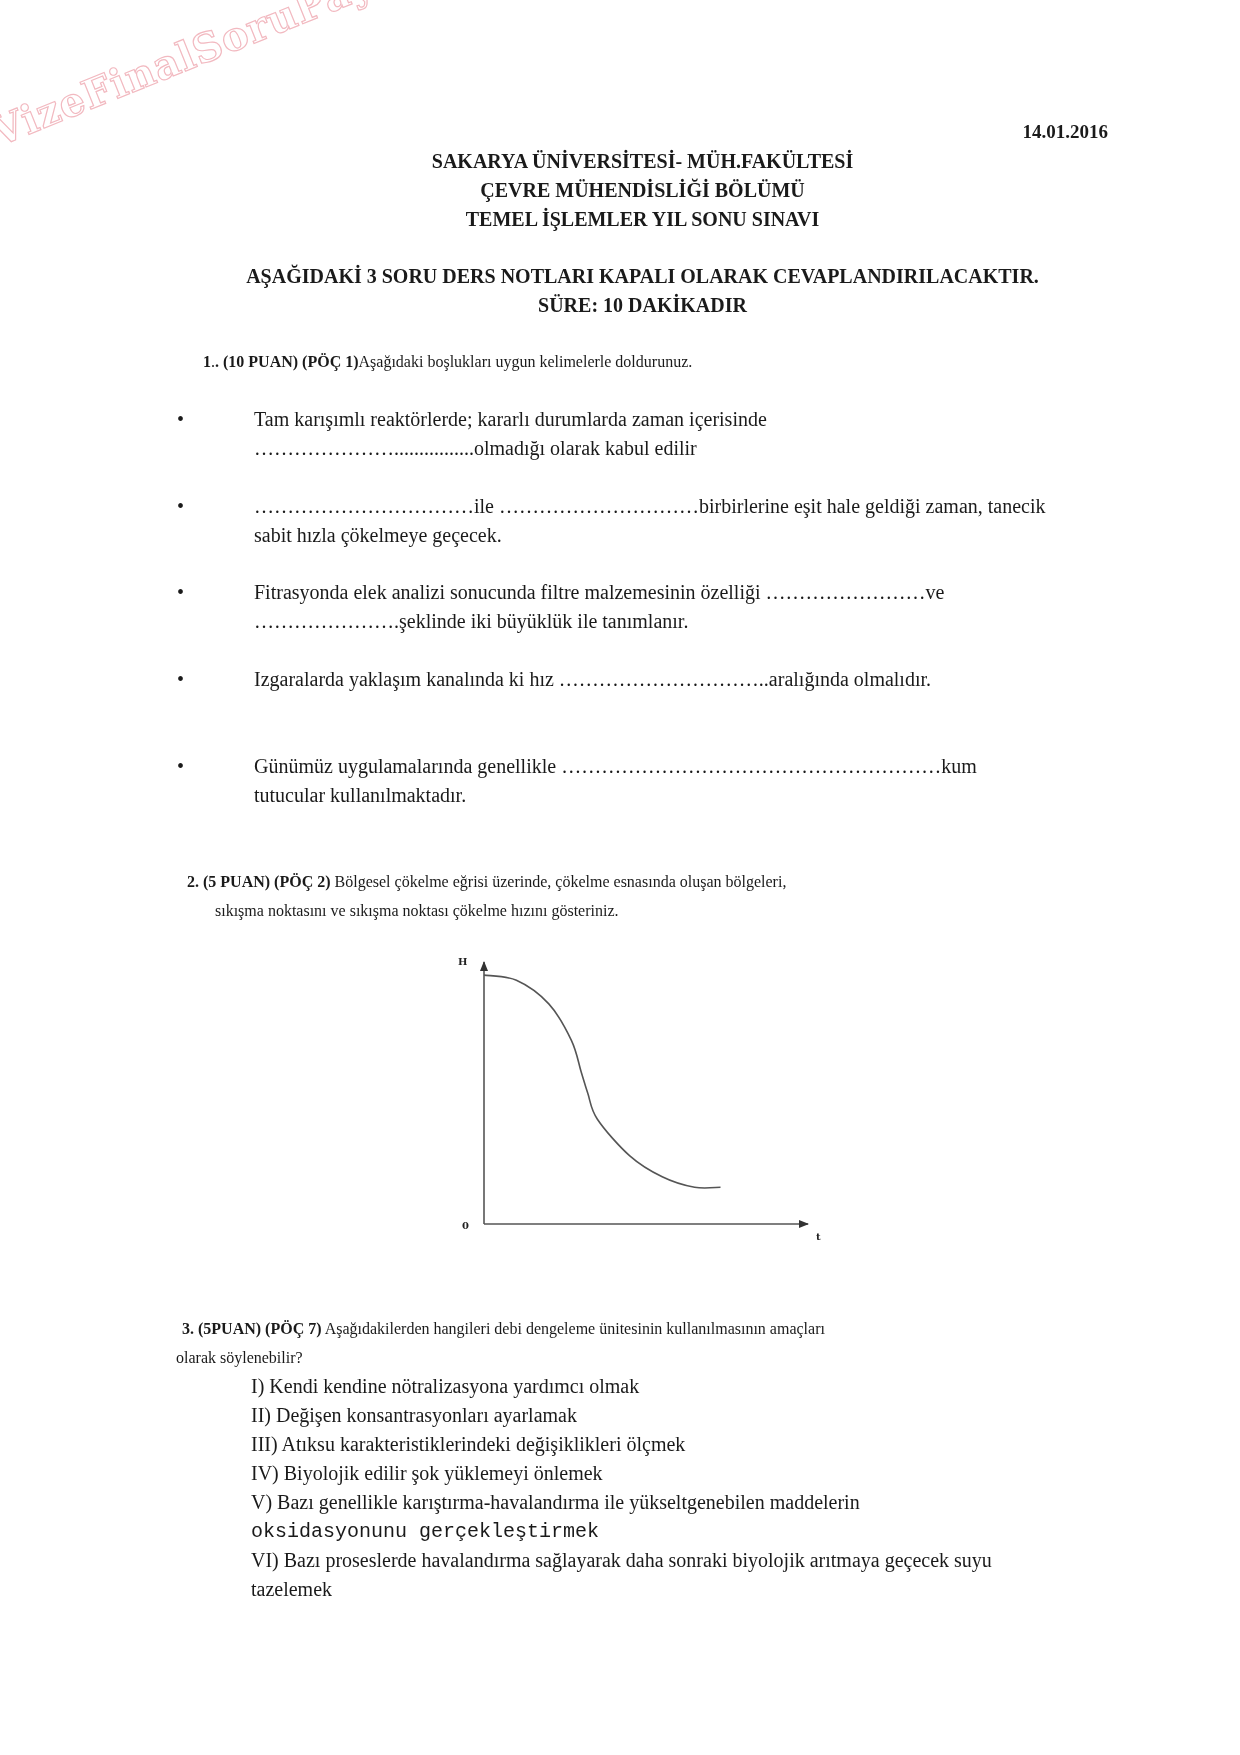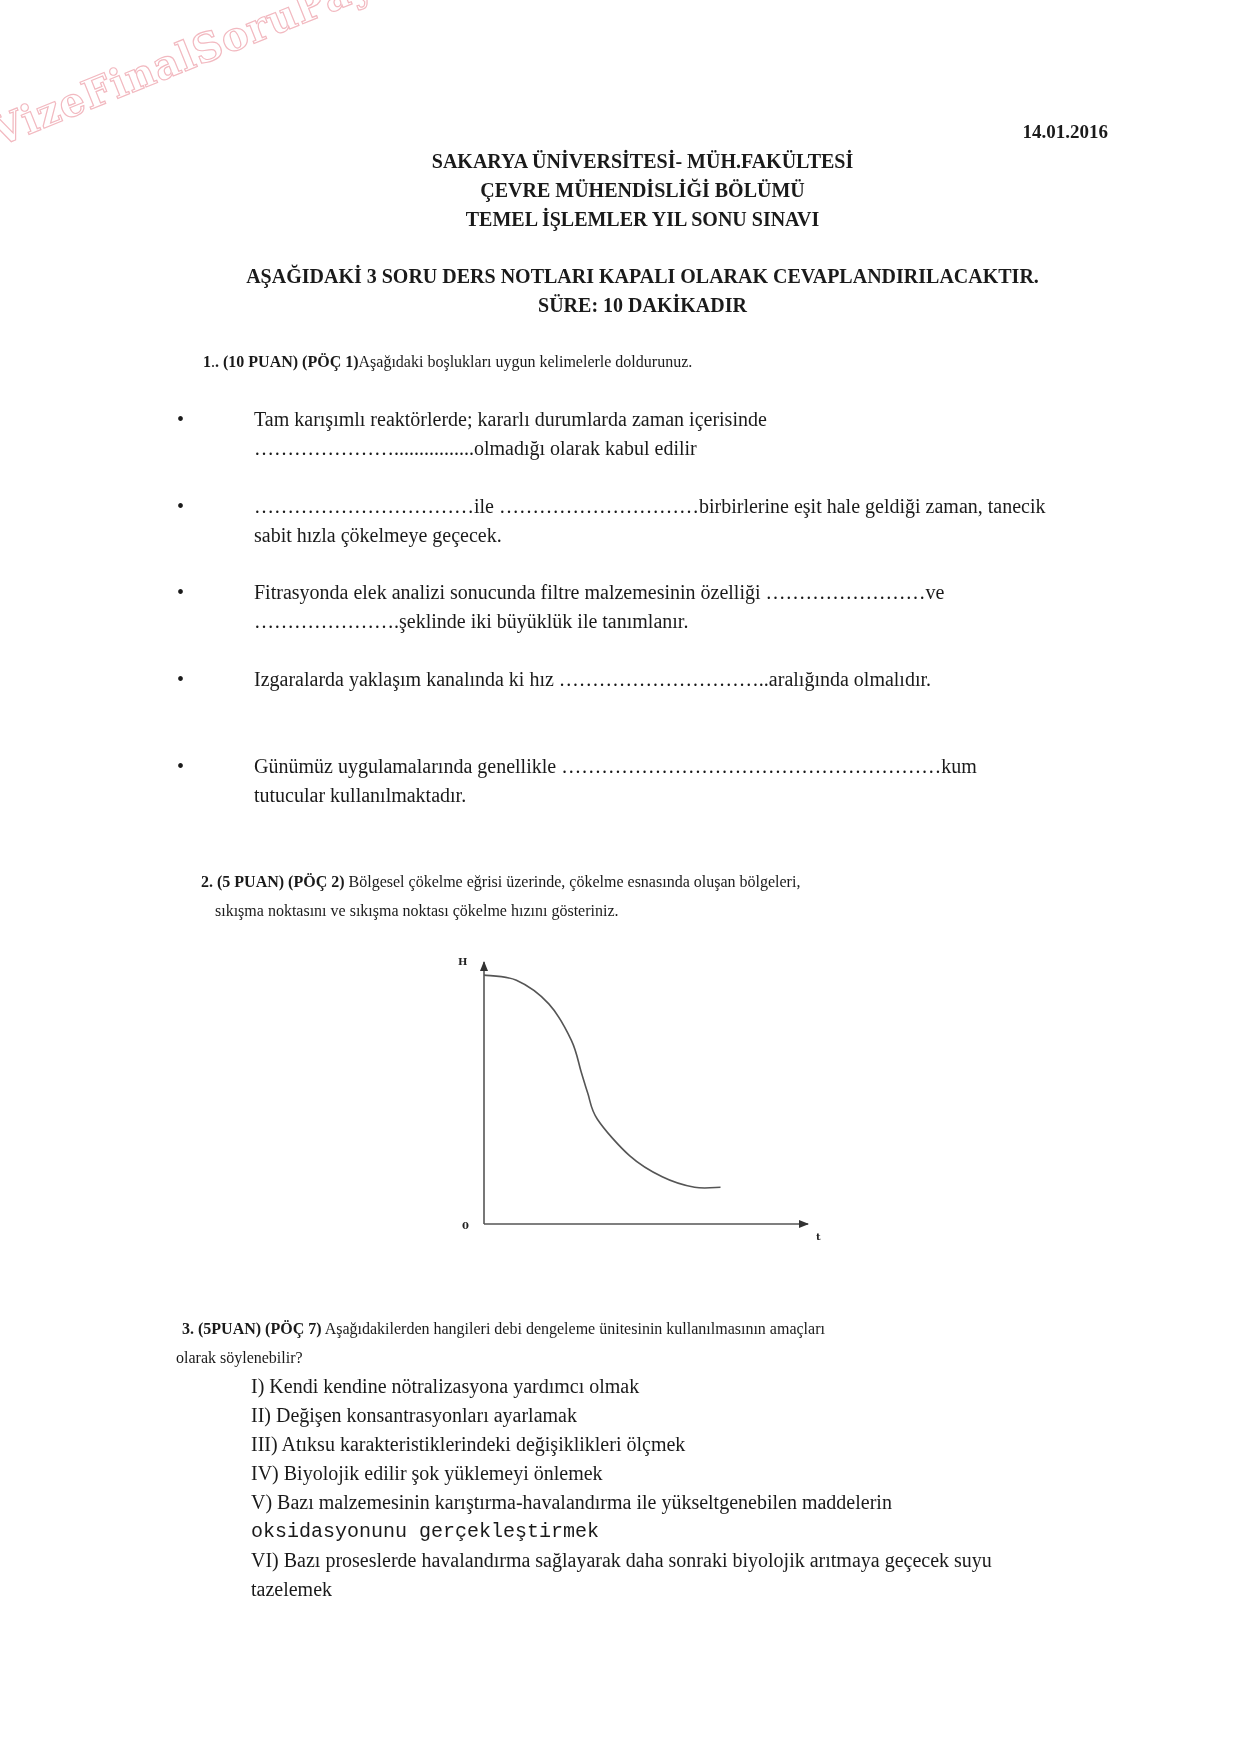--- a/index.html
+++ b/index.html
@@ -71,21 +71,21 @@
     <span class="bullet" style="top:665px;">•</span>
     <span class="btext" style="top:665px;">Izgaralarda yaklaşım kanalında ki hız …………………………..aralığında olmalıdır.</span>
   </div>
   <div>
     <span class="bullet" style="top:752px;">•</span>
     <span class="btext" style="top:752px;">Günümüz uygulamalarında genellikle …………………………………………………kum</span>
     <span class="btext" style="top:781px;">tutucular kullanılmaktadır.</span>
   </div>
 </div>
 
-<div class="q-line" style="left:201px; top:867px;">
+<div class="q-line" style="left:187px; top:867px;">
   <b>2. (5 PUAN) (PÖÇ 2)</b><span> Bölgesel çökelme eğrisi üzerinde, çökelme esnasında oluşan bölgeleri,</span>
 </div>
 <div class="q-line" style="left:215px; top:896px;">sıkışma noktasını ve sıkışma noktası çökelme hızını gösteriniz.</div>
 
 <svg class="fig" width="400" height="310" viewBox="0 0 400 310">
   <defs>
     <marker id="arrowhead" markerWidth="10" markerHeight="8" refX="9" refY="4" orient="auto" markerUnits="userSpaceOnUse">
       <path d="M0,0 L10,4 L0,8 Z" fill="#333"></path>
     </marker>
   </defs>
@@ -100,17 +100,17 @@
 <div class="q-line" style="left:182px; top:1314px;">
   <b>3. (5PUAN) (PÖÇ 7)</b><span> Aşağıdakilerden hangileri debi dengeleme ünitesinin kullanılmasının amaçları</span>
 </div>
 <div class="q-line" style="left:176px; top:1343px;">olarak söylenebilir?</div>
 
 <div>
   <div class="opt" style="top:1372px;">I) Kendi kendine nötralizasyona yardımcı olmak</div>
   <div class="opt" style="top:1401px;">II) Değişen konsantrasyonları ayarlamak</div>
   <div class="opt" style="top:1430px;">III) Atıksu karakteristiklerindeki değişiklikleri ölçmek</div>
   <div class="opt" style="top:1459px;">IV) Biyolojik edilir şok yüklemeyi önlemek</div>
-  <div class="opt" style="top:1488px;">V) Bazı malzemesinin karıştırma-havalandırma ile yükseltgenebilen maddelerin</div>
+  <div class="opt" style="top:1488px;">V) Bazı genellikle karıştırma-havalandırma ile yükseltgenebilen maddelerin</div>
   <div class="opt" style="top:1517px;font-family:Liberation Mono, monospace;">oksidasyonunu gerçekleştirmek</div>
   <div class="opt" style="top:1546px;text-align:right;">VI) Bazı proseslerde havalandırma sağlayarak daha sonraki biyolojik arıtmaya geçecek suyu</div>
   <div class="opt" style="top:1575px;">tazelemek</div>
 </div>
 
 </body></html>

